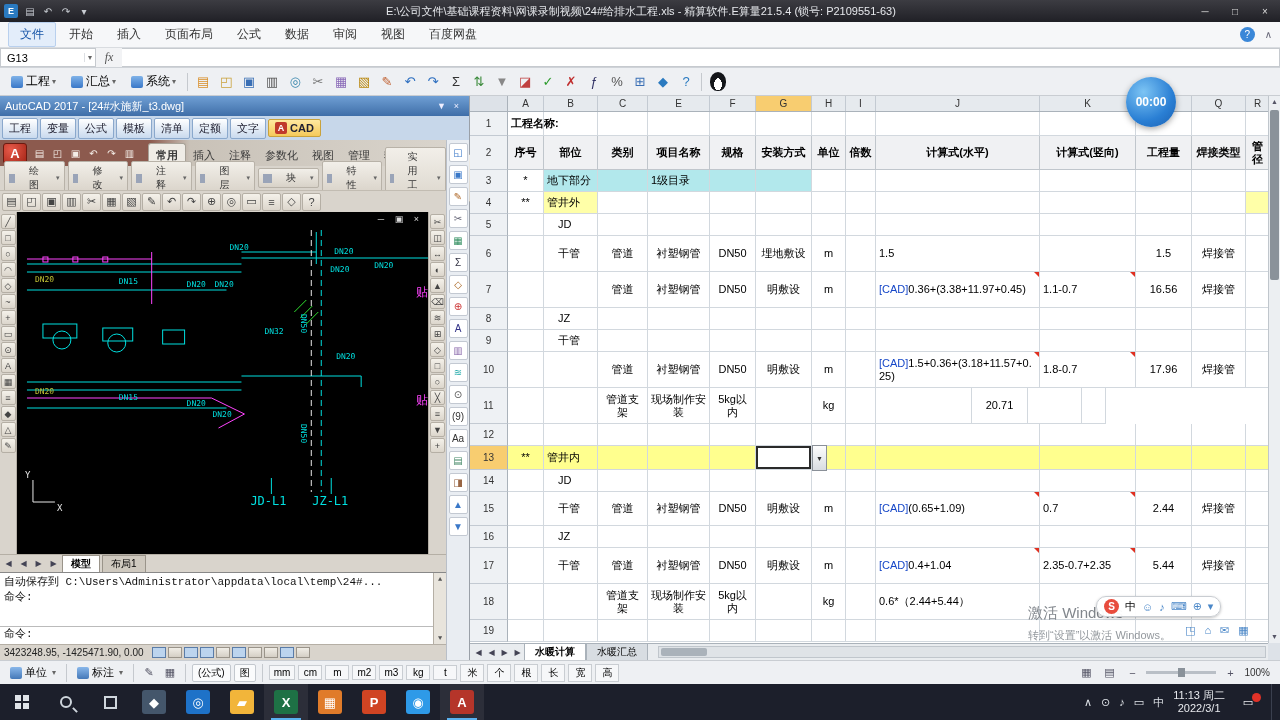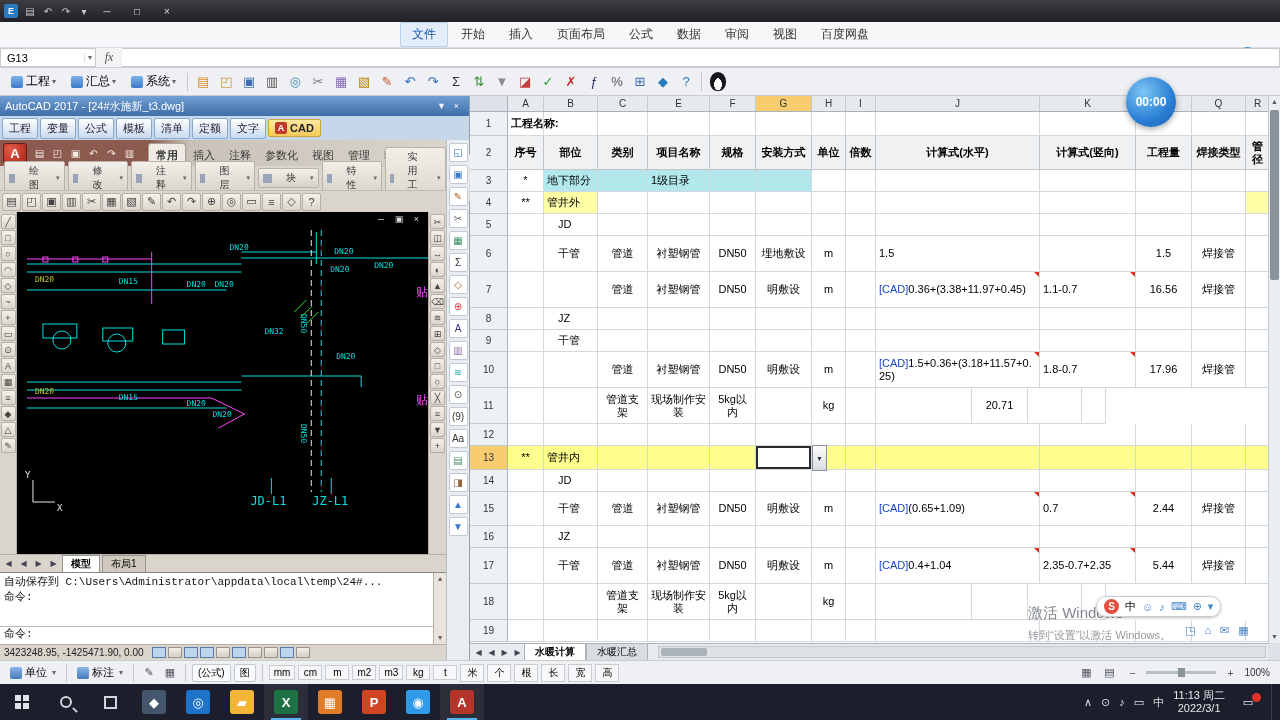--- a/index.html
+++ b/index.html
@@ -9,21 +9,21 @@
 
   
   .titlebar{position:absolute;left:0;top:0;width:1280px;height:22px;background:linear-gradient(#3c3c42,#202026);color:#ddd;display:flex;align-items:center;font-size:11px;padding-left:4px;}
   .appmini{width:14px;height:14px;background:#2a7ac0;color:#fff;font-size:9px;font-weight:bold;display:flex;align-items:center;justify-content:center;border-radius:2px;margin-right:4px;}
   .tbicons{display:flex;gap:2px;}
   .tb-ic{width:16px;text-align:center;color:#c8ccd2;font-size:10px;}
   .titlebar .title{flex:1;text-align:center;white-space:nowrap;overflow:hidden;color:#e6e8ec;}
   .winctl{display:flex;}
   .winbtn{width:30px;height:22px;display:flex;align-items:center;justify-content:center;color:#ddd;font-size:10px;}
 
-  .menubar{position:absolute;left:0;top:22px;width:1280px;height:26px;background:#f6f7f9;border-bottom:1px solid #d9dce0;display:flex;align-items:center;padding:0 8px;flex-direction:column;}
+  .menubar{position:absolute;left:0;top:22px;width:1280px;height:26px;background:#f6f7f9;border-bottom:1px solid #d9dce0;display:flex;align-items:center;padding:0 8px;}
   .mtabs{display:flex;align-items:center;gap:2px;}
   .mtab{padding:3px 11px;color:#333;}
   .mtab.act{background:#e3edfa;border:1px solid #b9d0ee;border-radius:2px;color:#1856a8;}
   .menu-right{margin-left:auto;display:flex;gap:10px;align-items:center;}
   .mhelp{width:15px;height:15px;border-radius:50%;background:#3a87d8;color:#fff;font-size:10px;display:flex;align-items:center;justify-content:center;}
   .mcol{color:#667;font-size:10px;}
 
   .formularow{position:absolute;left:0;top:48px;width:1280px;height:20px;background:#f2f3f5;border-bottom:1px solid #cfd3d8;display:flex;align-items:stretch;}
   .namebox{width:96px;background:#fff;border:1px solid #c6cacf;font-size:11px;display:flex;align-items:center;padding-left:6px;}
   .nbc{margin-left:auto;font-size:8px;color:#666;padding:0 3px;border-left:1px solid #dcdfe3;}
@@ -172,20 +172,21 @@
 <div id="screen">
 
   <div class="titlebar">
     <div class="appmini">E</div>
     <div class="tbicons">
         <div class="tb-ic">▤</div>
         <div class="tb-ic">↶</div>
         <div class="tb-ic">↷</div>
         <div class="tb-ic">▾</div>
       </div>
+    <div class="title">E:\公司文件\基础课程资料\网课录制视频\24#给排水工程.xls - 精算软件.E算量21.5.4 (锁号: P2109551-63)</div>
     <div class="winctl">
         <div class="winbtn">─</div>
         <div class="winbtn">□</div>
         <div class="winbtn">×</div>
       </div>
   </div>
 
   <div class="menubar">
     <div class="mtabs">
         <div class="mtab act">文件</div>
@@ -949,20 +950,23 @@
             <span>现场制作安装</span>
           </div>
           <div class="scell" style="width: 46px;">
             <span>5kg以内</span>
           </div>
           <div class="scell" style="width: 56px;"></div>
           <div class="scell" style="width: 34px;">
             <span>kg</span>
           </div>
           <div class="scell" style="width: 30px;"></div>
+          <div class="scell l" style="width: 164px;">
+            <span>0.6*（2.44+5.44）</span>
+          </div>
           <div class="scell" style="width: 96px;"></div>
           <div class="scell" style="width: 56px;"></div>
           <div class="scell" style="width: 54px;"></div>
           <div class="scell" style="width: 24px;"></div>
         </div>
         <div class="srow" style="height: 22px;">
           <div class="rnum">19</div>
           <div class="scell" style="width: 36px;"></div>
           <div class="scell" style="width: 54px;"></div>
           <div class="scell" style="width: 50px;"></div>

